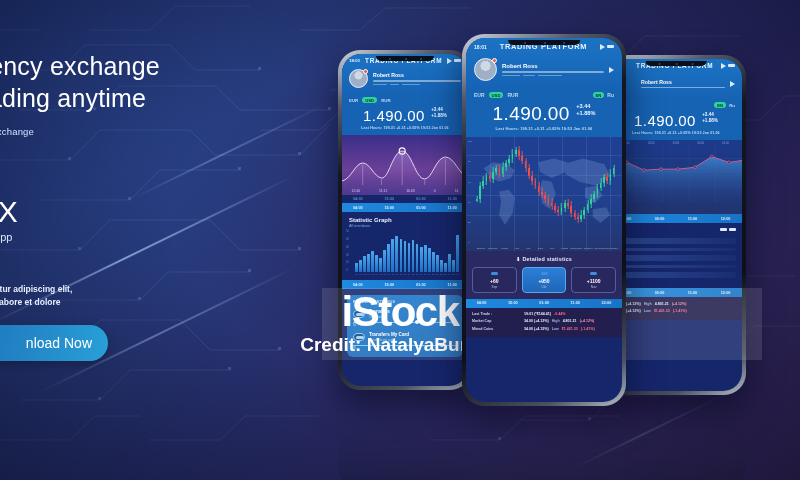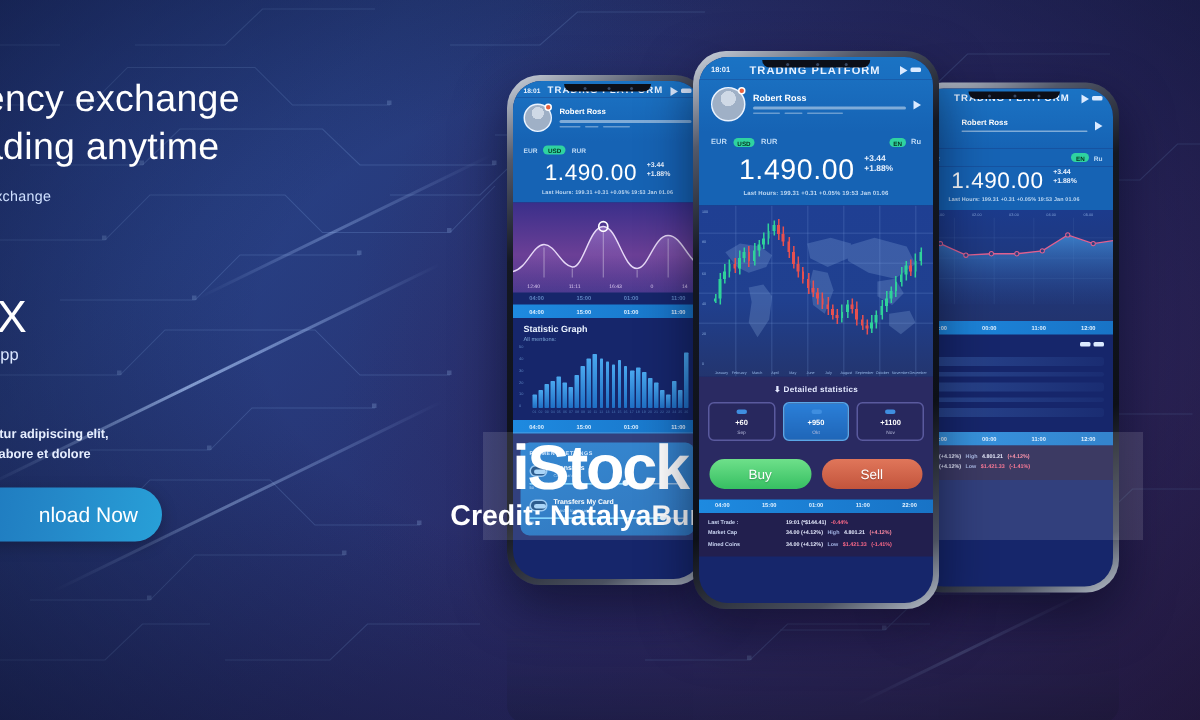--- a/index.html
+++ b/index.html
@@ -912,24 +912,20 @@
             <div class="det-mon">Okt</div>
           </div>
           <div class="det-card">
             <b class="det-chip"></b>
             <div class="det-val">+1100</div>
             <div class="det-mon">Nov</div>
           </div>
         </div>
       </div>
 
-      <div class="trade-btns">
-        <button class="btn-buy">Buy</button>
-        <button class="btn-sell">Sell</button>
-      </div>
 
       <div class="timebar">
         <span>04:00</span>
         <span>15:00</span>
         <span>01:00</span>
         <span>11:00</span>
         <span>22:00</span>
       </div>
 
       <div class="ftable">

